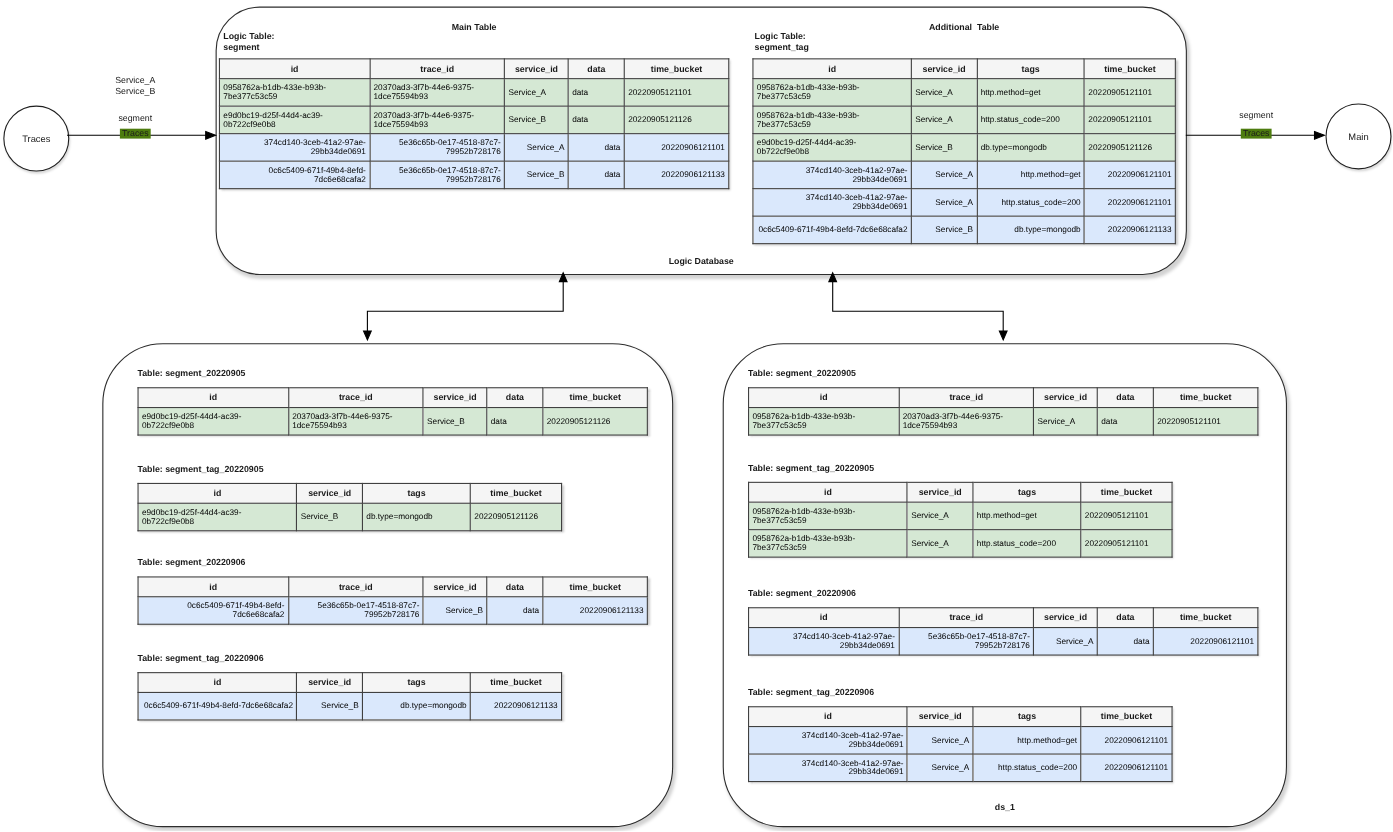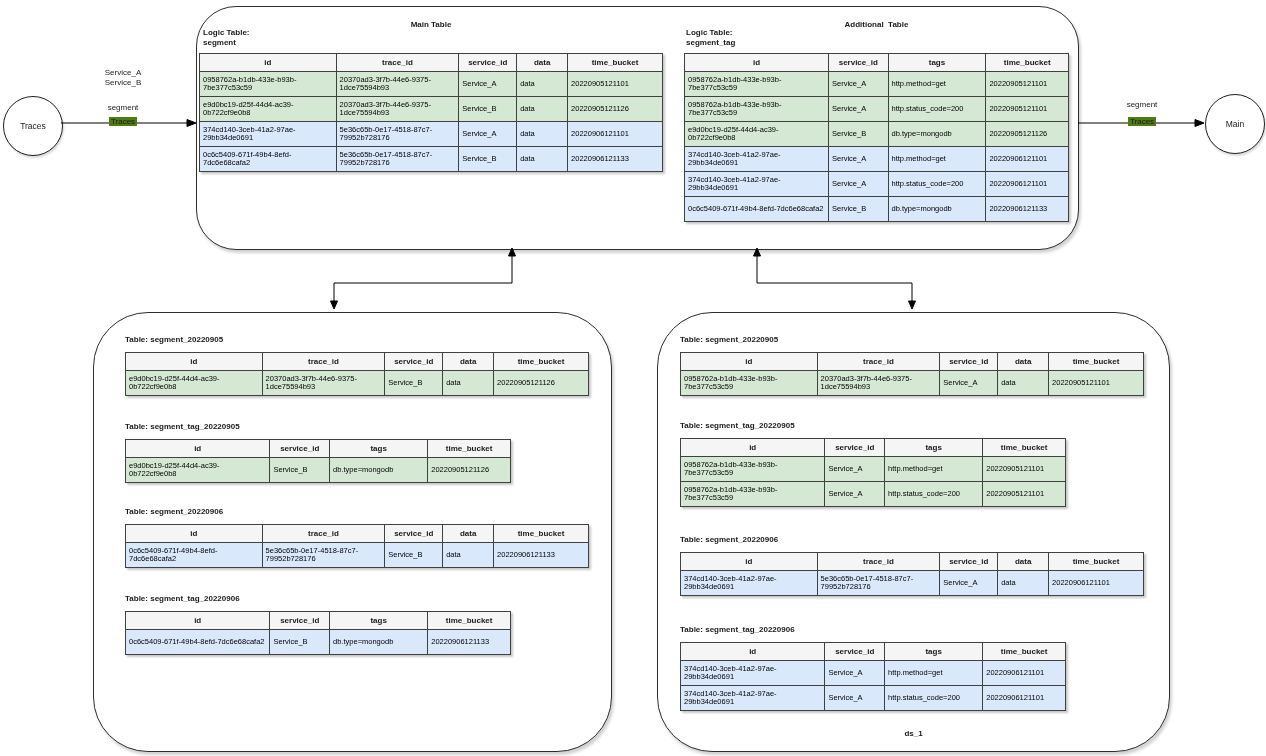--- a/index.html
+++ b/index.html
@@ -24,21 +24,21 @@
   }
   .tbl th{
     background:var(--hdr);border:1px solid var(--line);font-weight:bold;
     font-size:8px;height:17px;padding:0 2px;text-align:center;color:var(--ink);
   }
   .tbl td{
     border:1px solid var(--line);font-size:7.5px;line-height:1.12;height:22px;
     padding:1px 3px;vertical-align:middle;overflow:hidden;overflow-wrap:break-word;color:#000;
   }
   .tbl tr.green td{background:var(--green);}
-  .tbl tr.blue td{background:var(--blue);}
+  .tbl tr.blue td{background:var(--blue);text-align:right;}
   .node{
     position:absolute;width:58px;height:58px;border:1px solid #1f1f1f;border-radius:50%;
     background:#fff;display:flex;align-items:center;justify-content:center;font-size:8.5px;
     box-shadow:1px 2px 2px rgba(0,0,0,0.15);
   }
   .flow{position:absolute;width:76px;text-align:center;font-size:8px;line-height:1.3;z-index:6;}
   .on-line span{background:#4d7c0f;padding:0 2px;}
   #arrows{position:absolute;left:0;top:0;z-index:5;pointer-events:none;}
   #arrows path{stroke:#000;stroke-width:1;fill:none;}
   #arrows polygon{fill:#000;stroke:#000;}
@@ -184,20 +184,21 @@
           </tr>
           <tr class="blue">
             <td>0c6c5409-671f-49b4-8efd-7dc6e68cafa2</td>
             <td>Service_B</td>
             <td>db.type=mongodb</td>
             <td>20220906121133</td>
           </tr>
         </tbody>
       </table>
 
+    <div class="lbl bold ctr" style="left:0;top:226px;width:100%;">Logic Database</div>
   </div>
 
   <div class="container" style="left:93px;top:312px;width:517px;height:438px;border-radius:55px;">
     <div class="lbl bold" style="left:31px;top:22px;">Table: segment_20220905</div>
     <table class="tbl" style="left:31px;top:39px;width:464px;">
         <colgroup>
           <col style="width: 29.5%;">
           <col style="width: 26.5%;">
           <col style="width: 12.5%;">
           <col style="width: 11%;">

